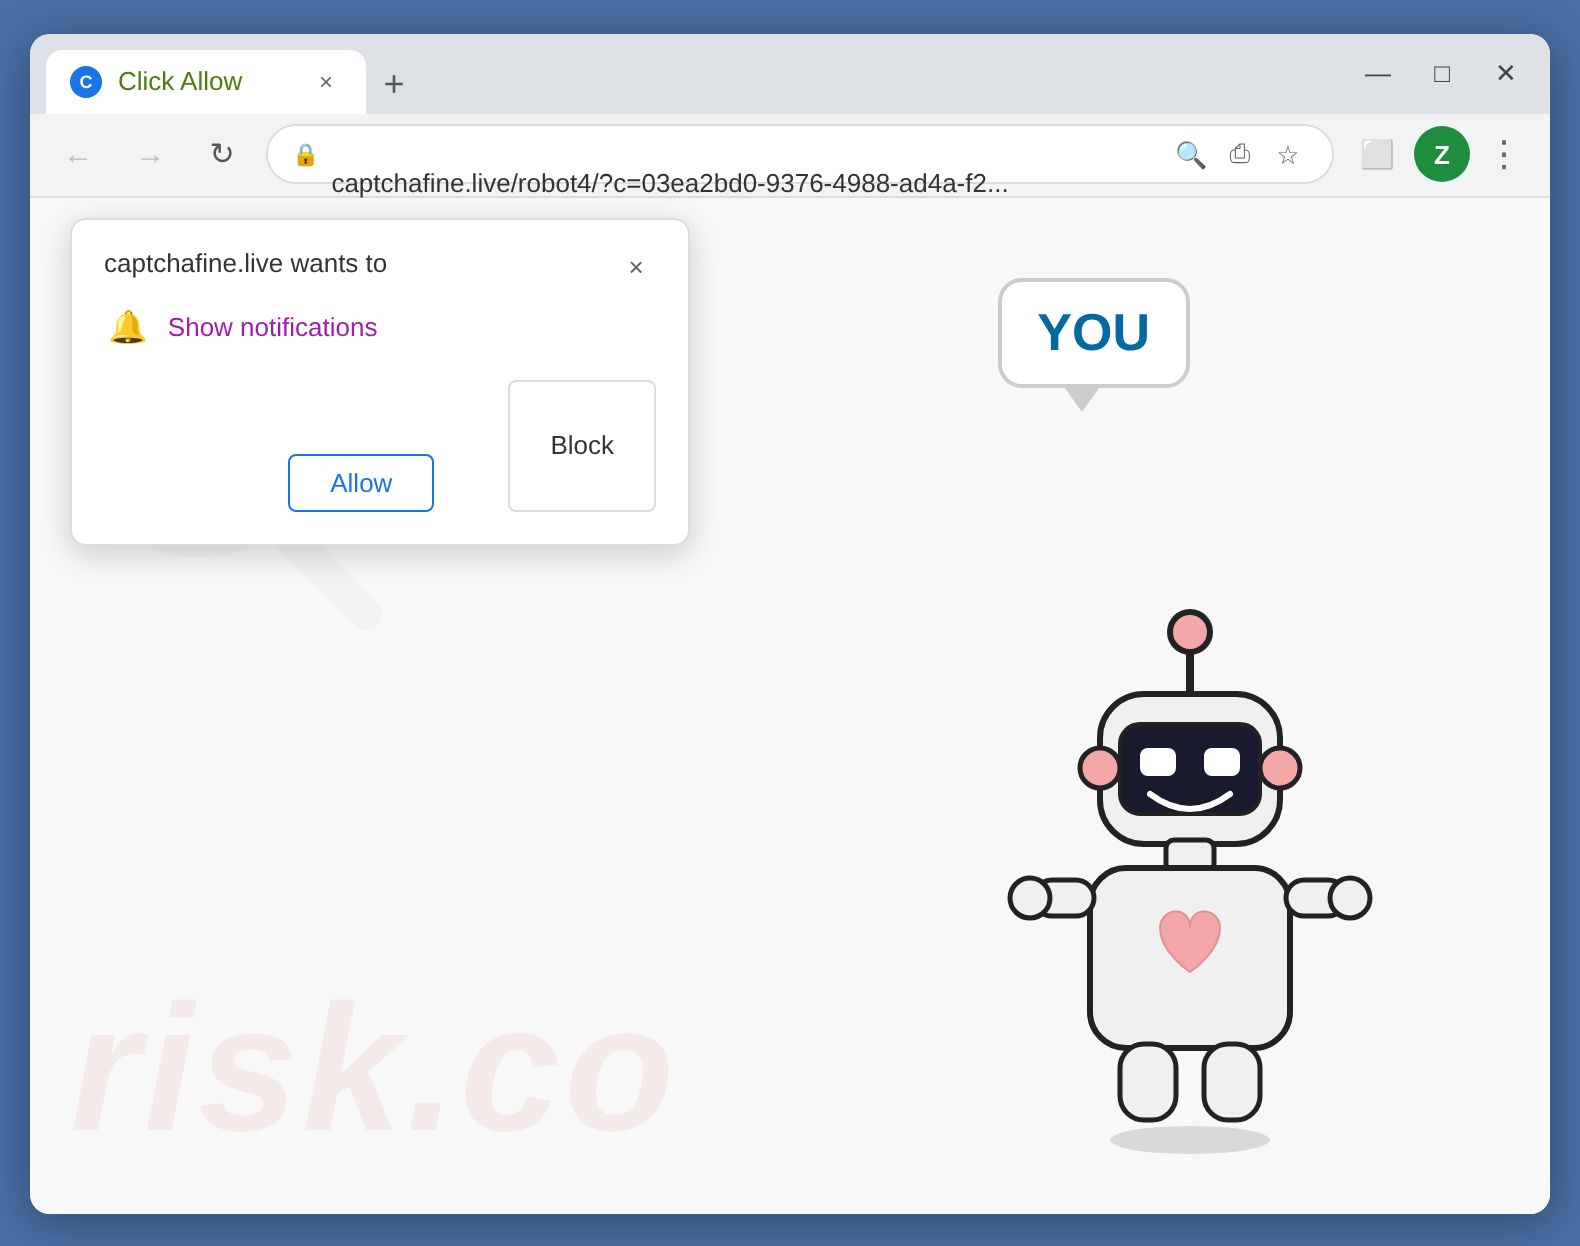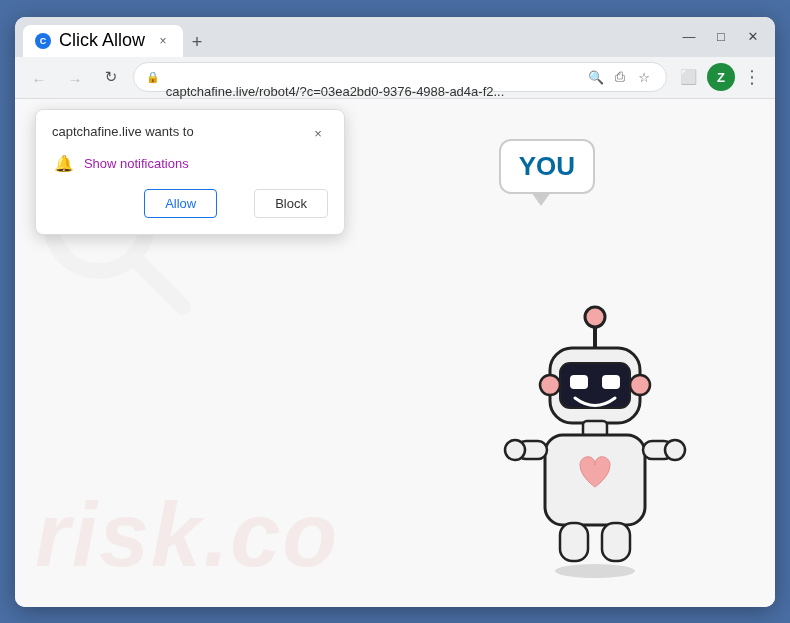--- a/index.html
+++ b/index.html
@@ -59,22 +59,22 @@
       border-radius: 50%;
       display: flex;
       align-items: center;
       justify-content: center;
       color: white;
       font-size: 9px;
       font-weight: bold;
     }
     .tab-title {
       flex: 1;
-      font-size: 18px;
-      color: #000000;
+      font-size: 13px;
+      color: #4d7c0f;
       white-space: nowrap;
       overflow: hidden;
       text-overflow: ellipsis;
     }
     .tab-close {
       width: 16px;
       height: 16px;
       border-radius: 50%;
       display: flex;
       align-items: center;
@@ -336,20 +336,21 @@
     }
     .btn-allow {
       padding: 6px 20px;
       border: 1px solid #1a73e8;
       background: #fff;
       color: #1a73e8;
       border-radius: 4px;
       font-size: 13px;
       cursor: pointer;
       font-family: inherit;
+      margin-top: 37px;
     }
     .btn-block {
       padding: 6px 20px;
       border: 1px solid #dadce0;
       background: #fff;
       color: #333;
       border-radius: 4px;
       font-size: 13px;
       cursor: pointer;
       font-family: inherit;

